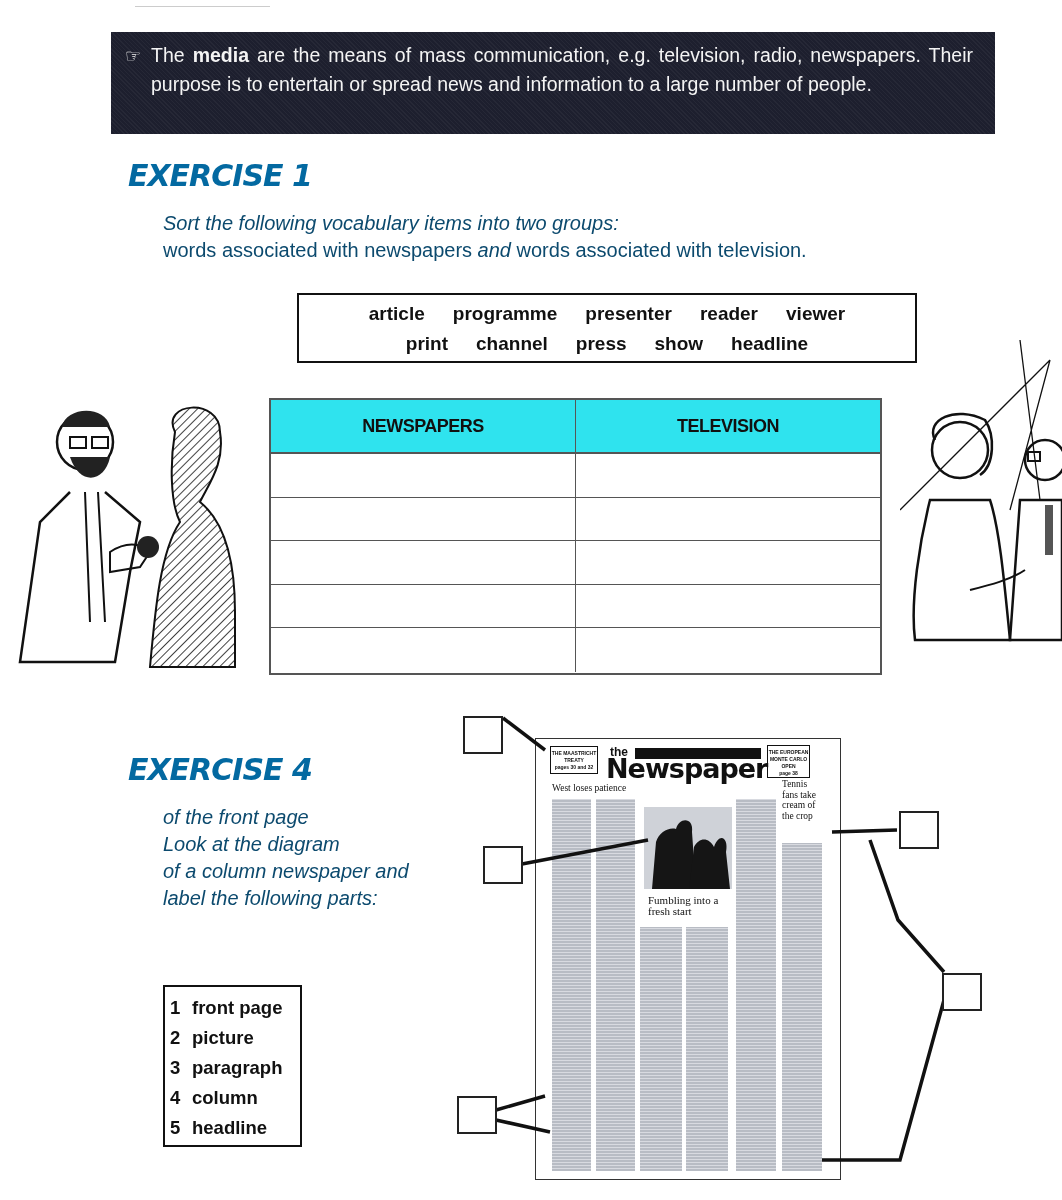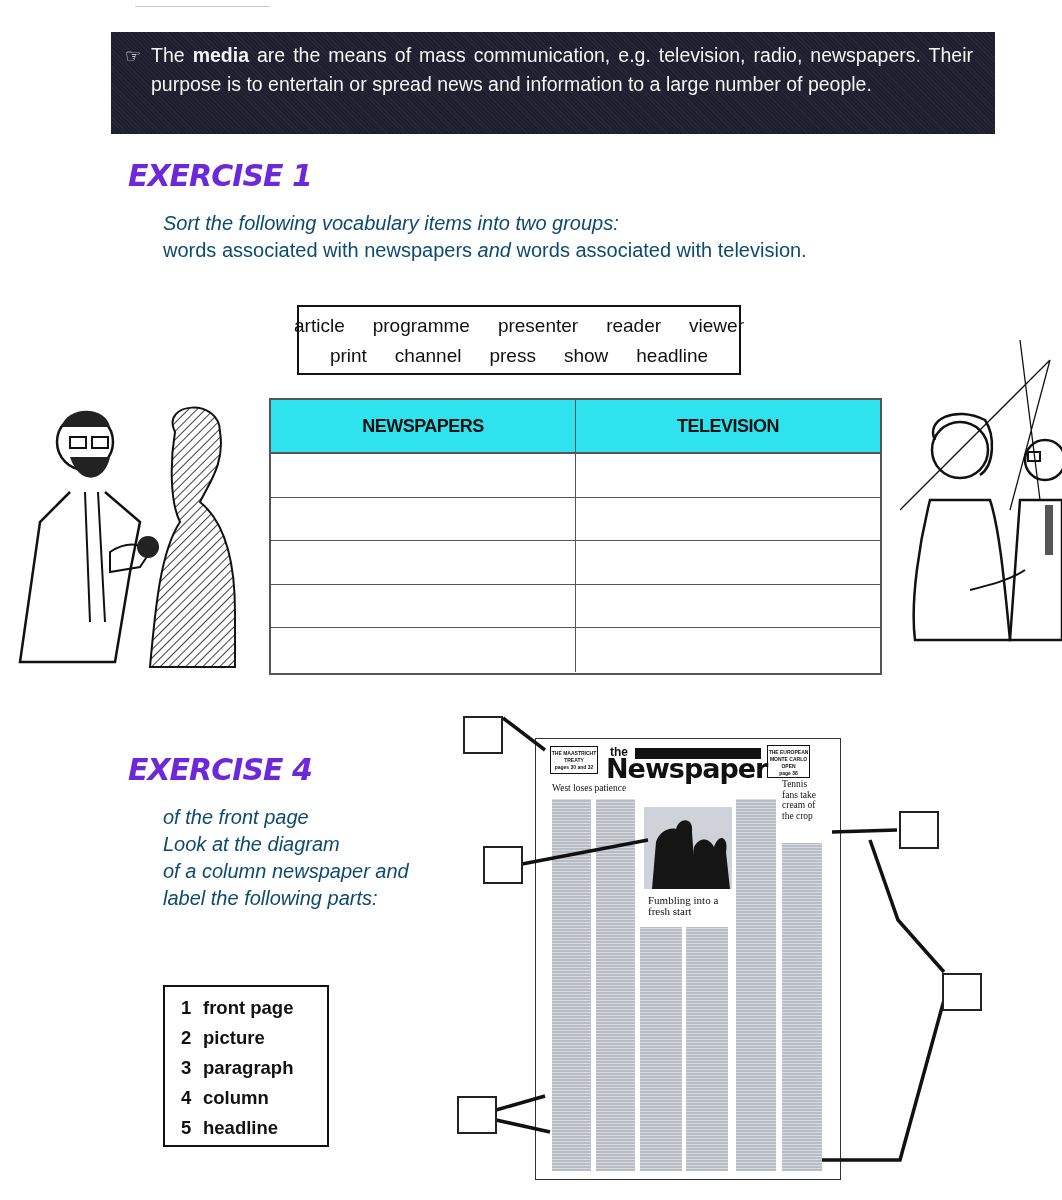--- a/index.html
+++ b/index.html
@@ -4,35 +4,35 @@
 <style>
   html, body { margin:0; padding:0; background:#ffffff; }
   body { width:1062px; height:1200px; position:relative; overflow:hidden; font-family:"Liberation Sans", sans-serif; color:#111; }
   .topline { position:absolute; left:135px; top:6px; width:135px; height:1px; background:#ccc; }
   .notebox { position:absolute; left:111px; top:32px; width:884px; height:102px; background:#1d1f2e;
     background-image: repeating-linear-gradient(45deg, rgba(255,255,255,0.04) 0 1px, transparent 1px 3px);
     color:#f4f4f4; box-sizing:border-box; padding:9px 22px 0 40px; font-size:19.5px; line-height:29px; }
   .notebox .hand { position:absolute; left:14px; top:10px; font-size:18px; color:#eee; }
   .notebox .txt { text-align:justify; }
   .notebox b { font-weight:bold; }
-  .ex-title { position:absolute; font-family:"DejaVu Sans", sans-serif; font-weight:bold; font-style:italic; font-size:30px; letter-spacing:-1px; color:#6d28d9; }
+  .ex-title { position:absolute; font-family:"DejaVu Sans", sans-serif; font-weight:bold; font-style:italic; font-size:30px; letter-spacing:-1px; color:#0369a1; }
   .instr { position:absolute; font-family:Liberation Sans, sans-serif; font-size:20px; line-height:27px; color:#0c4a6e; }
   .instr .it { font-style:italic; }
-  .wordbox { position:absolute; left:297px; top:293px; width:444px; height:70px; border:2px solid #111; box-sizing:border-box; font-weight:normal; font-size:19px;margin-top:12px; }
+  .wordbox { position:absolute; left:297px; top:293px; width:620px; height:70px; border:2px solid #111; box-sizing:border-box; font-weight:bold; font-size:19px; }
   .wordrow { position:absolute; left:0; right:0; display:flex; justify-content:center; }
   .wordrow span { margin:0 14px; }
   .tbl { position:absolute; left:269px; top:398px; width:613px; height:277px; border:2px solid #555; box-sizing:border-box; }
   .thead { display:flex; height:52px; background:#2fe3ee; border-bottom:2px solid #555; }
   .thead div { flex:1; display:flex; align-items:center; justify-content:center; font-weight:bold; font-size:18px; letter-spacing:-0.5px; }
   .thead div:first-child { border-right:1px solid #555;text-align:center; }
   .trow { display:flex; height:43.5px; border-bottom:1.5px solid #555; box-sizing:border-box; }
   .trow:last-child { border-bottom:none; }
   .trow div { flex:1; }
   .trow div:first-child { border-right:1px solid #555; }
-  .parts { position:absolute; left:163px; top:985px; width:166px; height:162px; border:2px solid #111; box-sizing:border-box; padding:6px 0 0 16px; font-weight:bold; font-size:18.5px; line-height:30px; }
+  .parts { position:absolute; left:163px; top:985px; width:139px; height:162px; border:2px solid #111; box-sizing:border-box; padding:6px 0 0 5px; font-weight:bold; font-size:18.5px; line-height:30px; }
   .parts .n { display:inline-block; width:22px; }
   .lblbox { position:absolute; width:40px; height:38px; border:2px solid #222; background:#fff; box-sizing:border-box; }
   .paper { position:absolute; left:535px; top:738px; width:306px; height:442px; border:1.5px solid #333; box-sizing:border-box; background:#fff; }
   .mini { position:absolute; border:1.5px solid #111; font-size:5px; font-weight:bold; text-align:center; line-height:7px; padding-top:3px; box-sizing:border-box; }
   .masthead-the { position:absolute; left:74px; top:6px; font-weight:bold; font-size:12px; }
   .masthead-bar { position:absolute; left:99px; top:9px; width:126px; height:11px; background:#111; }
   .masthead { position:absolute; left:70px; top:14px; font-family:"DejaVu Sans", sans-serif; font-weight:bold; font-size:27px; letter-spacing:-1px; }
   .col { position:absolute; background: repeating-linear-gradient(0deg, #b8bcc4 0 2px, #d8dae0 2px 3px); }
   .hl { position:absolute; font-family:"Liberation Serif", serif; font-weight:normal; color:#111; }
   .photo { position:absolute; left:108px; top:68px; width:88px; height:82px; background:#cfd2d8; }

